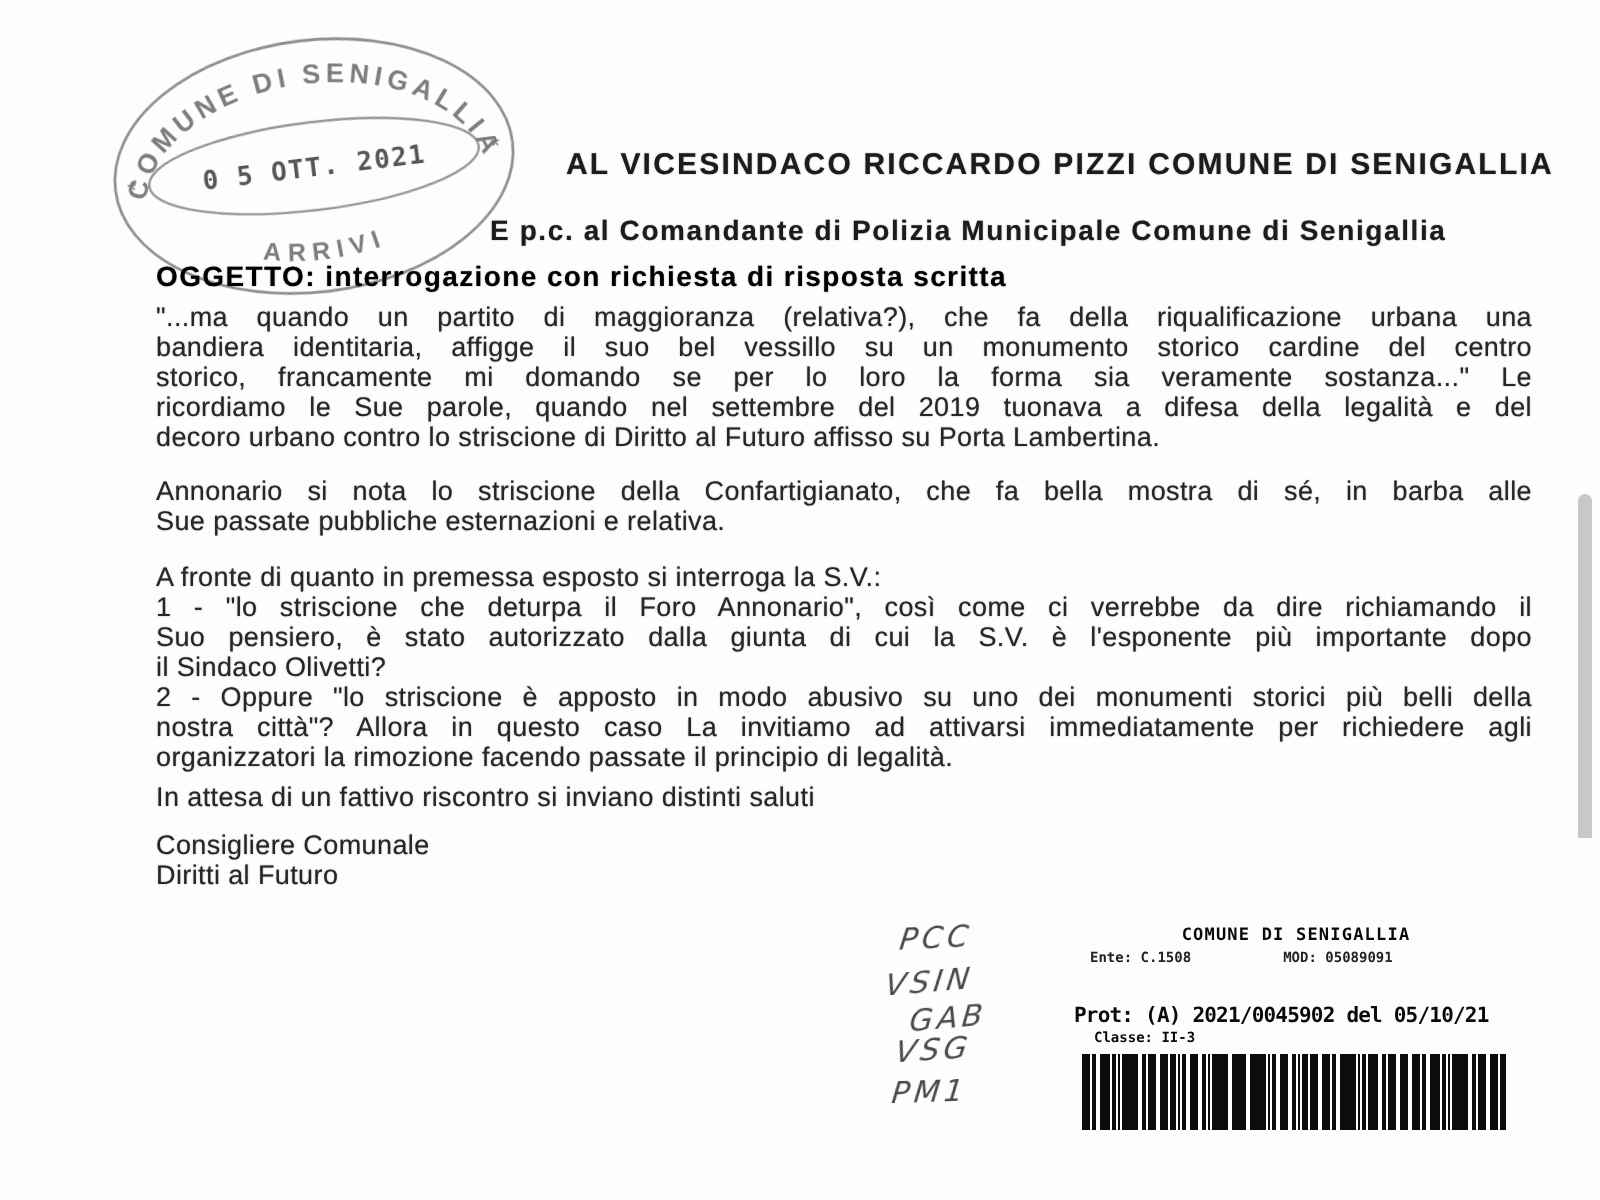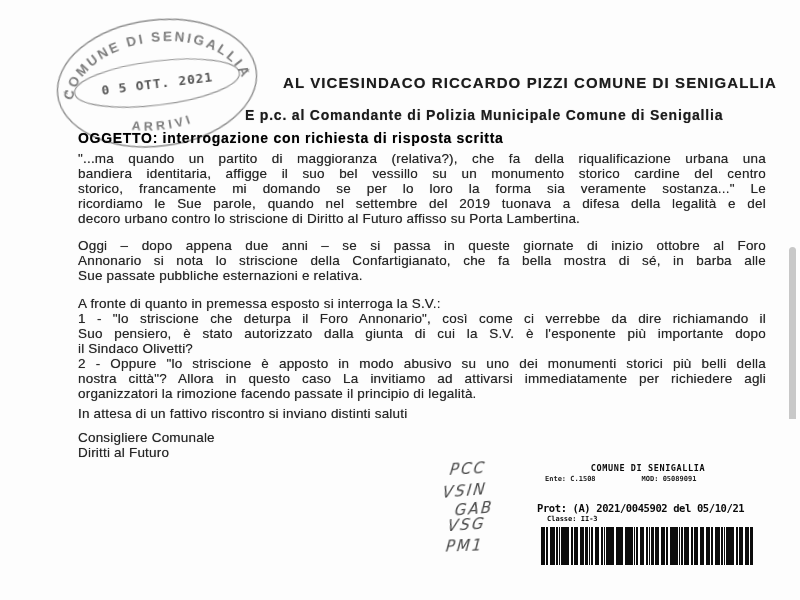--- a/index.html
+++ b/index.html
@@ -107,21 +107,20 @@
 
     <div class="para">
       <div class="ln jst">"...ma quando un partito di maggioranza (relativa?), che fa della riqualificazione urbana una</div>
       <div class="ln jst">bandiera identitaria, affigge il suo bel vessillo su un monumento storico cardine del centro</div>
       <div class="ln jst">storico, francamente mi domando se per lo loro la forma sia veramente sostanza..." Le</div>
       <div class="ln jst">ricordiamo le Sue parole, quando nel settembre del 2019 tuonava a difesa della legalità e del</div>
       <div class="ln">decoro urbano contro lo striscione di Diritto al Futuro affisso su Porta Lambertina.</div>
     </div>
 
     <div class="para gap12">
-      <div class="ln jst">Oggi – dopo appena due anni – se si passa in queste giornate di inizio ottobre al Foro</div>
       <div class="ln jst">Annonario si nota lo striscione della Confartigianato, che fa bella mostra di sé, in barba alle</div>
       <div class="ln">Sue passate pubbliche esternazioni e relativa.</div>
     </div>
 
     <div class="para gap13">
       <div class="ln">A fronte di quanto in premessa esposto si interroga la S.V.:</div>
       <div class="ln jst">1 - "lo striscione che deturpa il Foro Annonario", così come ci verrebbe da dire richiamando il</div>
       <div class="ln jst">Suo pensiero, è stato autorizzato dalla giunta di cui la S.V. è l'esponente più importante dopo</div>
       <div class="ln">il Sindaco Olivetti?</div>
       <div class="ln jst">2 - Oppure "lo striscione è apposto in modo abusivo su uno dei monumenti storici più belli della</div>

